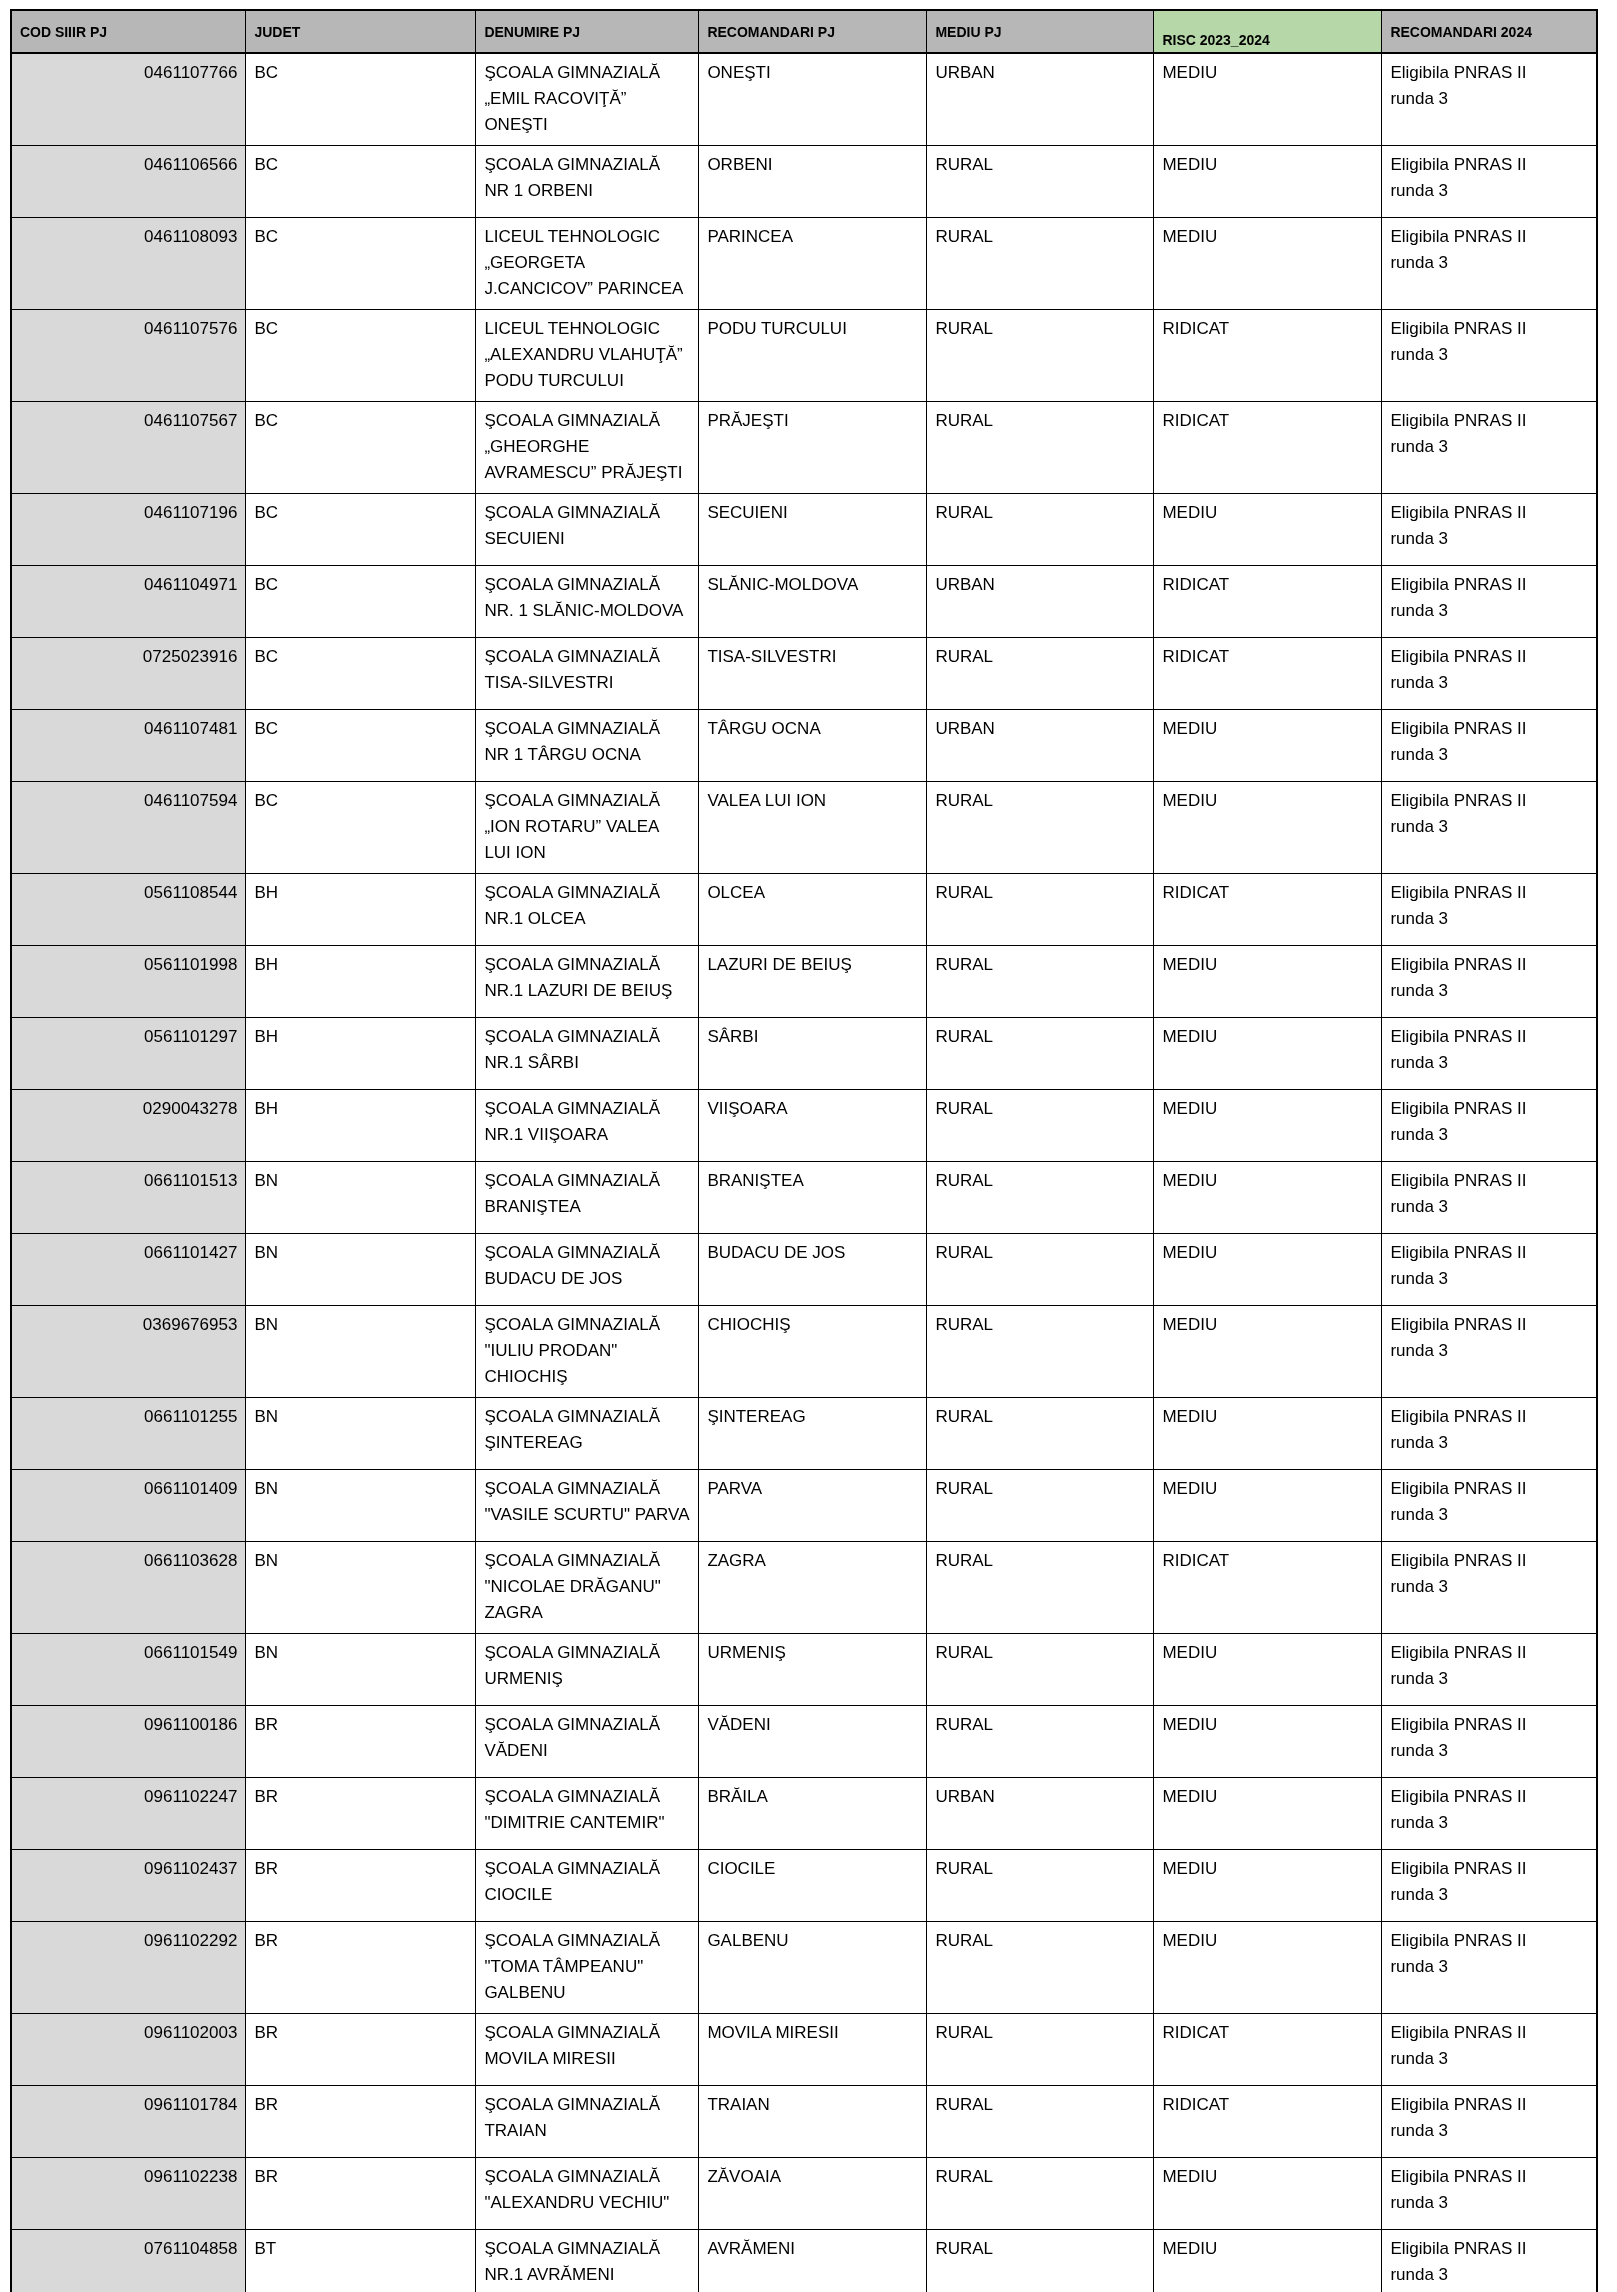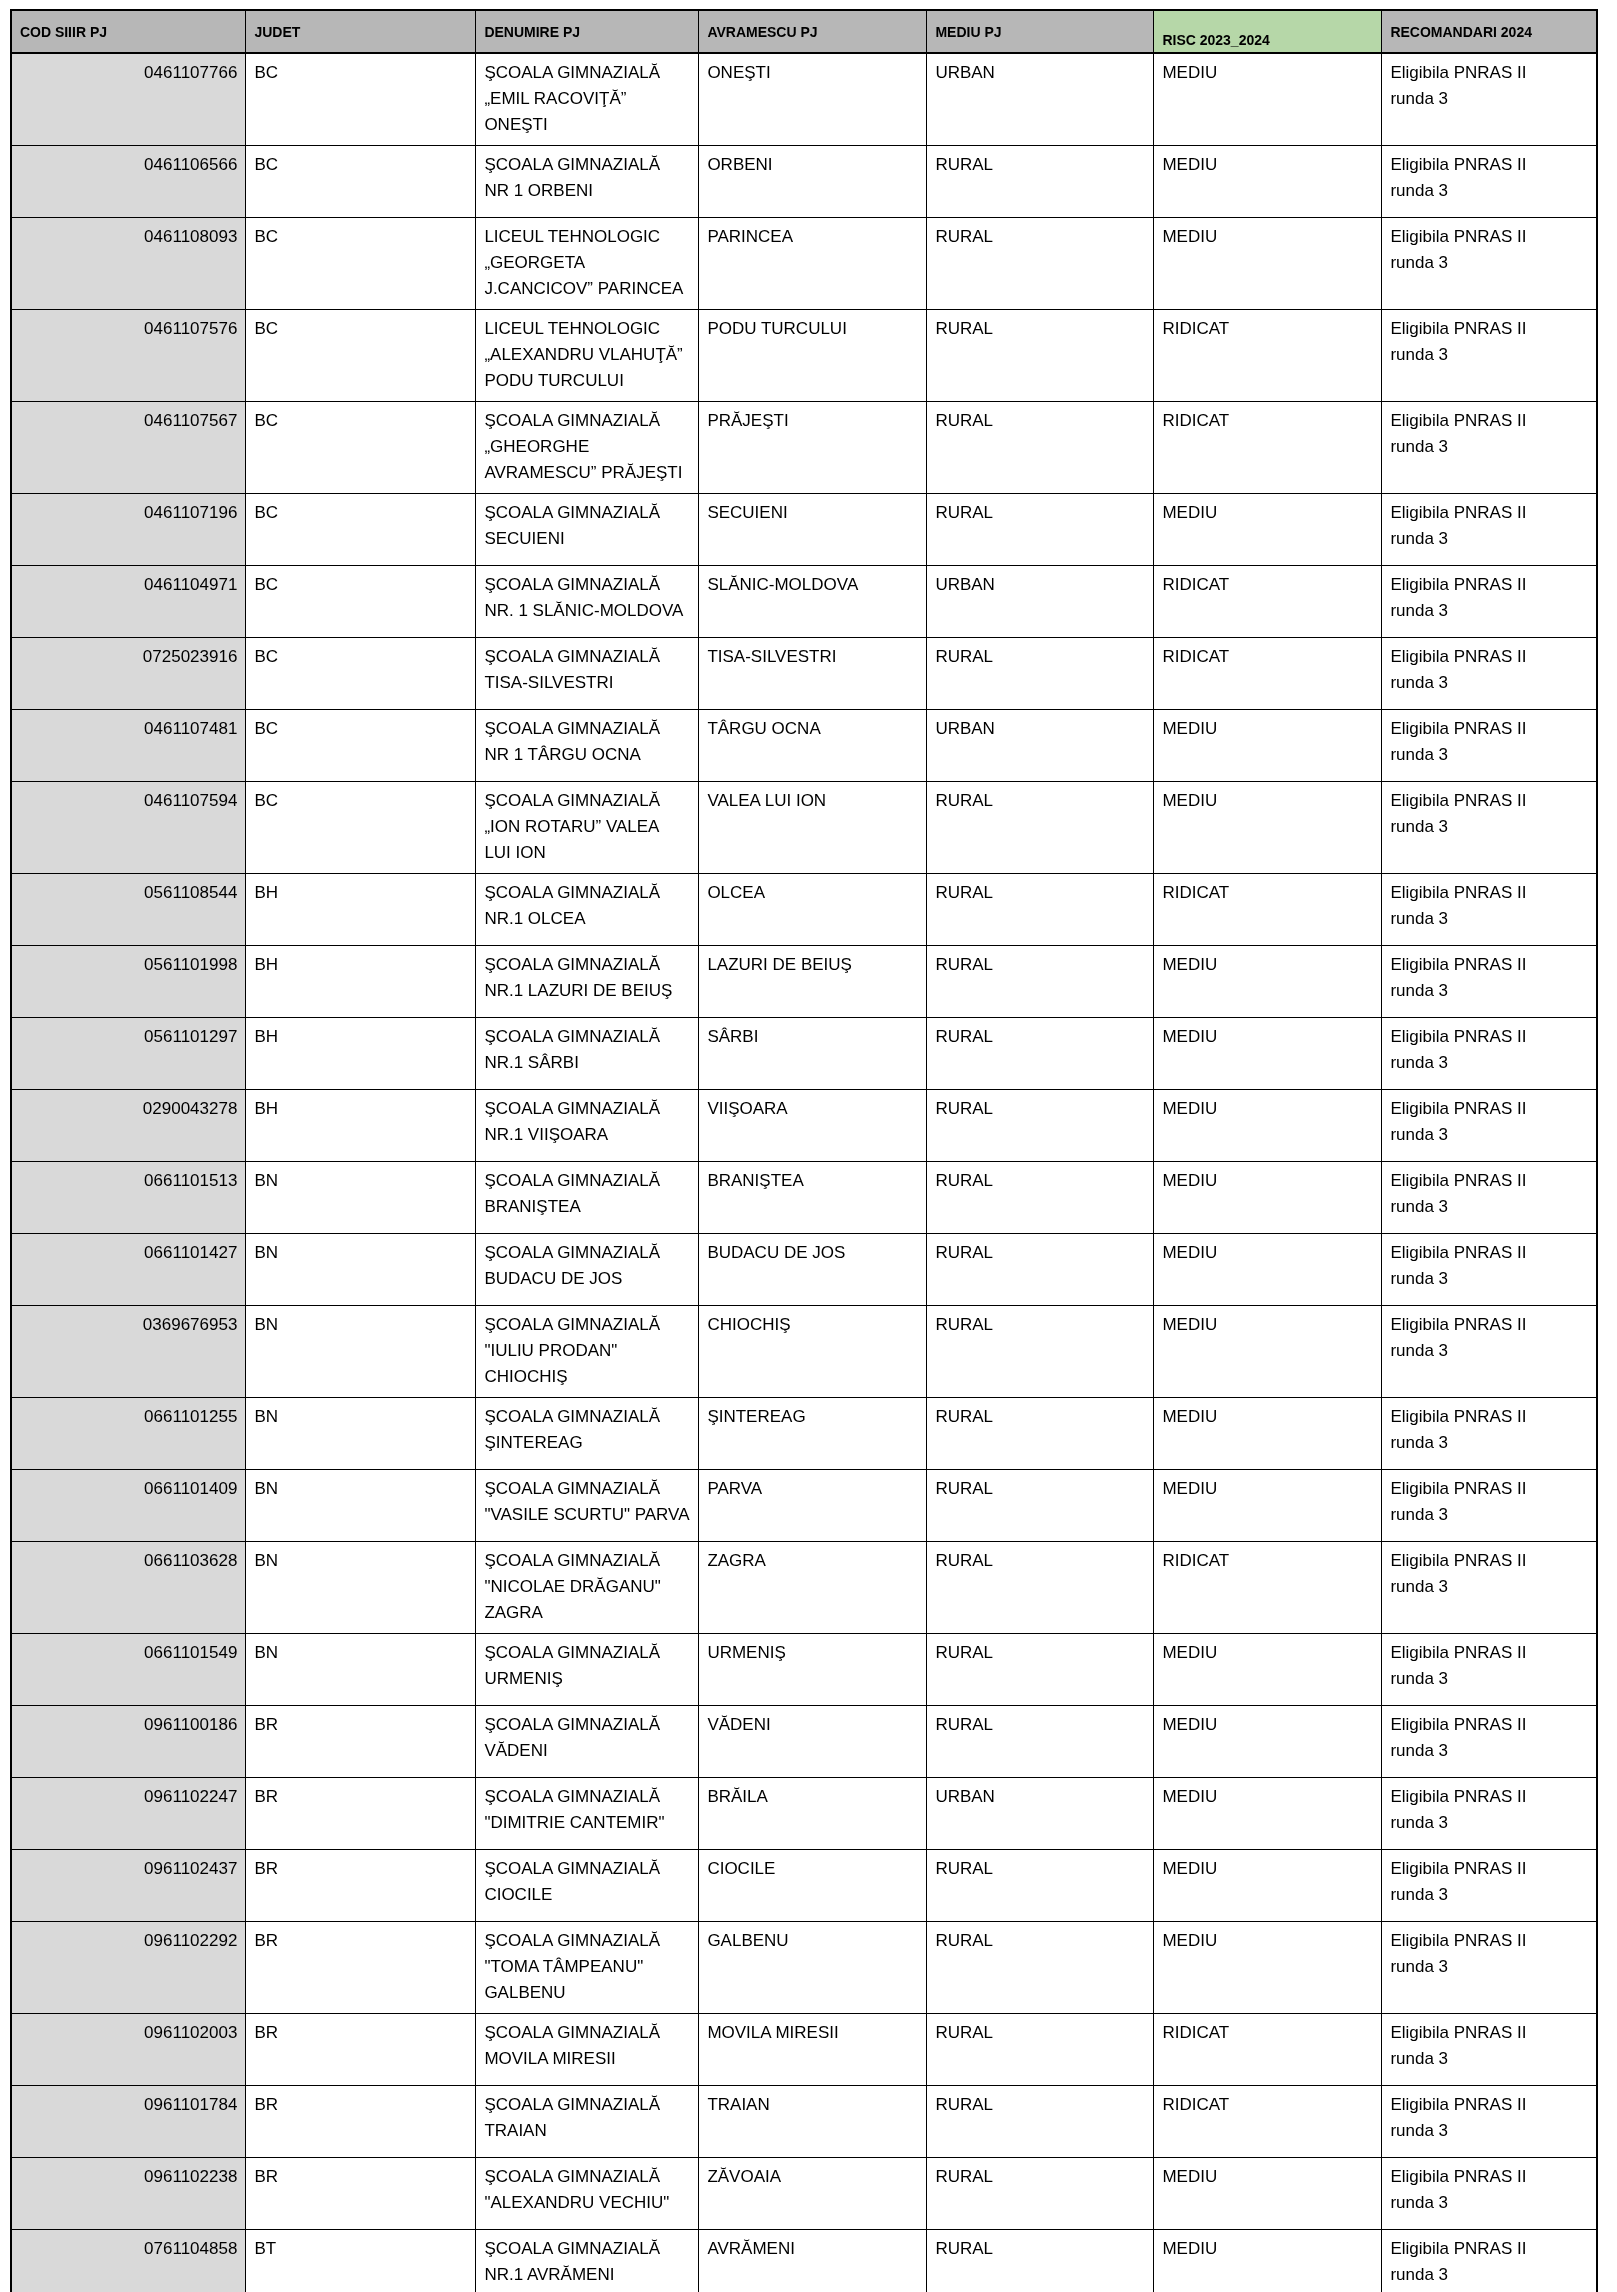--- a/index.html
+++ b/index.html
@@ -74,21 +74,21 @@
         <col class="c-localitate">
         <col class="c-mediu">
         <col class="c-risc">
         <col class="c-recomandari">
     </colgroup>
     <thead>
       <tr id="header-row">
           <th>COD SIIIR PJ</th>
           <th>JUDET</th>
           <th>DENUMIRE PJ</th>
-          <th>AVRAMESCU PJ</th>
+          <th>RECOMANDARI PJ</th>
           <th>MEDIU PJ</th>
           <th class="risc-header">RISC 2023_2024</th>
           <th>RECOMANDARI 2024</th>
         </tr>
     </thead>
     <tbody id="table-body">
         <tr style="height: 92px;">
           <td class="col-cod">0461107766</td>
           <td class="col-judet">BC</td>
           <td class="col-denumire">ŞCOALA GIMNAZIALĂ

